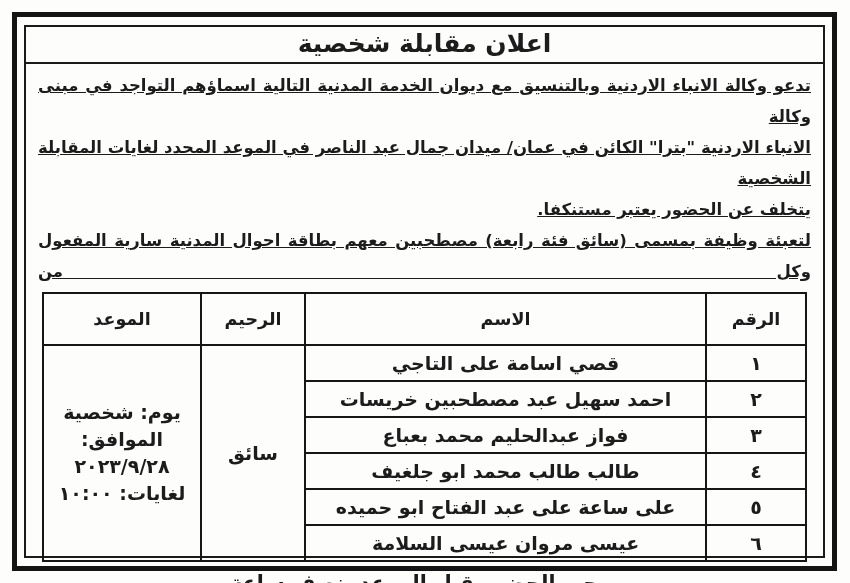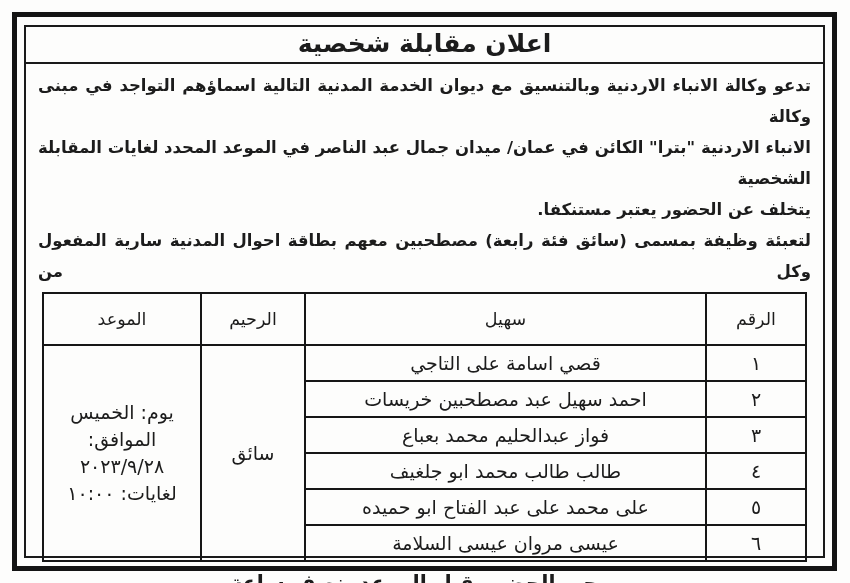--- a/index.html
+++ b/index.html
@@ -37,31 +37,31 @@
     padding: 2px 0 4px;
     border-bottom: 2px solid #1a1a1a;
     letter-spacing: 0;
   }
   .paragraph {
     padding: 6px 12px 2px;
     font-size: 16.5px;
     font-weight: bold;
     line-height: 31px;
   }
-  .para-line { text-align: justify; text-align-last: justify; }
+  .para-line { text-align: justify; text-align-last: justify; text-decoration: underline; }
   .para-line.last { text-align: right; text-align-last: right; }
   table.schedule {
     border-collapse: collapse;
     table-layout: fixed;
     width: calc(100% - 32px);
     margin: 3px 16px 0;
   }
   table.schedule th, table.schedule td {
     border: 2px solid #161616;
-    font-weight: normal;
+    font-weight: bold;
     text-align: center;
     vertical-align: middle;
     padding: 0 4px;
     overflow: hidden;
   }
   table.schedule th { height: 50px; font-size: 17.5px; }
   table.schedule td { height: 34px; font-size: 19px; }
   td.job-cell { font-size: 17px; }
   td.appt-cell { font-size: 15.5px; line-height: 27px; }
   .footer-note {
@@ -90,52 +90,52 @@
       <table class="schedule">
         <colgroup>
           <col style="width:100px">
           <col>
           <col style="width:104px">
           <col style="width:158px">
         </colgroup>
         <thead>
           <tr>
             <th>الرقم</th>
-            <th>سهيل</th>
+            <th>الاسم</th>
             <th>الرحيم</th>
             <th>الموعد</th>
           </tr>
         </thead>
         <tbody>
           <tr>
             <td>١</td>
             <td>قصي اسامة على التاجي</td>
             <td class="job-cell" rowspan="6">سائق</td>
             <td class="appt-cell" rowspan="6">
-              <div>يوم: الخميس</div>
+              <div>يوم: شخصية</div>
               <div>الموافق:</div>
               <div>٢٠٢٣/٩/٢٨</div>
               <div>لغايات: ١٠:٠٠</div>
             </td>
           </tr>
           <tr>
             <td>٢</td>
             <td>احمد سهيل عبد مصطحبين خريسات</td>
           </tr>
           <tr>
             <td>٣</td>
             <td>فواز عبدالحليم محمد بعباع</td>
           </tr>
           <tr>
             <td>٤</td>
             <td>طالب طالب محمد ابو جلغيف</td>
           </tr>
           <tr>
             <td>٥</td>
-            <td>على محمد على عبد الفتاح ابو حميده</td>
+            <td>على ساعة على عبد الفتاح ابو حميده</td>
           </tr>
           <tr>
             <td>٦</td>
             <td>عيسى مروان عيسى السلامة</td>
           </tr>
         </tbody>
       </table>
 
       <div class="footer-note">يرجى الحضور قبل الموعد بنصف ساعة</div>
 

